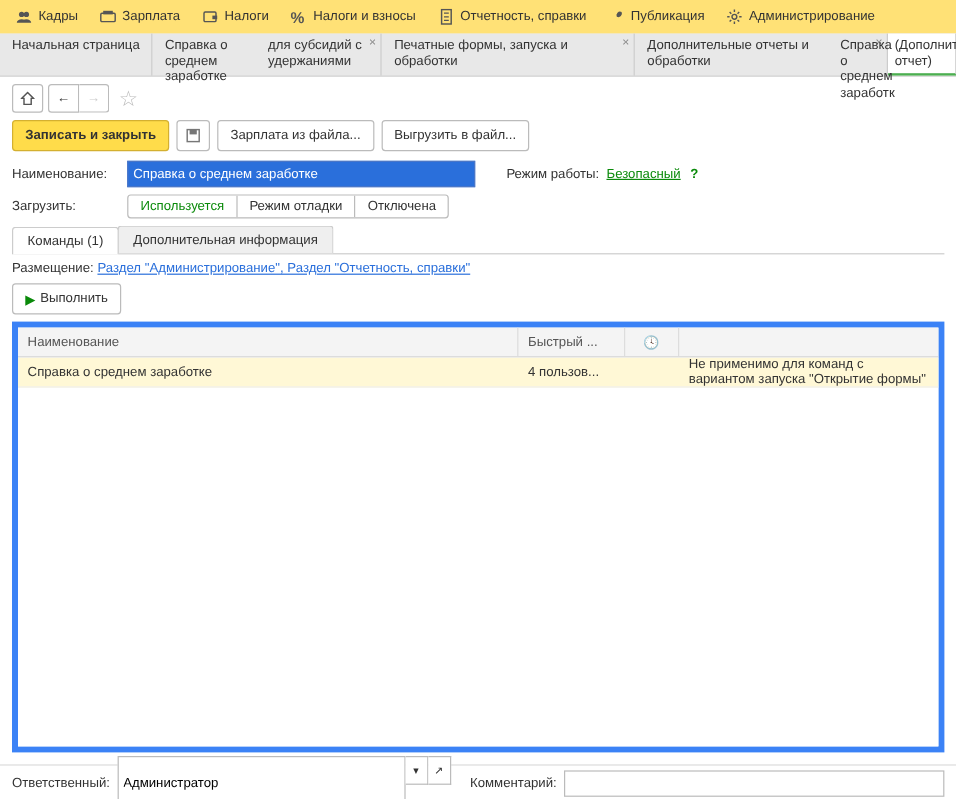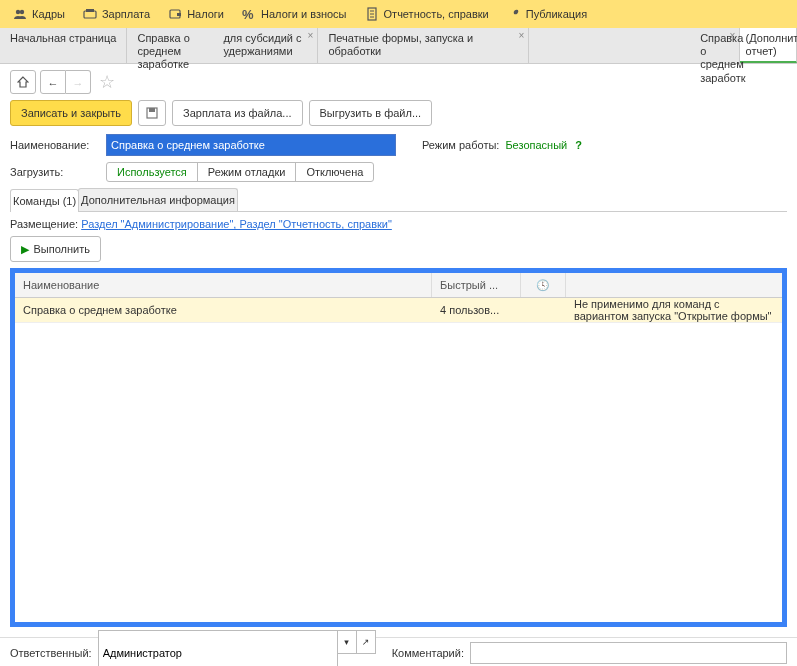--- a/index.html
+++ b/index.html
@@ -15,35 +15,35 @@
 .page{background:#fff;padding:6px 10px 10px 10px;height:calc(100% - 63px - 30px);box-sizing:border-box;display:flex;flex-direction:column}
 .titlebar{display:flex;align-items:center;gap:4px;margin-bottom:6px}
 .navbtn{width:24px;height:22px;border:1px solid #bbb;border-radius:3px;background:#fff;display:flex;align-items:center;justify-content:center;cursor:pointer}
 .navgroup{display:flex}
 .navgroup .navbtn:first-child{border-radius:3px 0 0 3px}
 .navgroup .navbtn:last-child{border-radius:0 3px 3px 0;border-left:none}
 .star{color:#bbb;font-size:18px;margin:0 4px}
 .page-title{font-size:17px;font-weight:normal}
 .toolbar{display:flex;gap:6px;margin-bottom:8px}
 .btn{height:24px;border:1px solid #bbb;border-radius:3px;background:#fff;padding:0 10px;display:flex;align-items:center;cursor:pointer;font-size:11px}
-.btn.primary{background:#ffdc4a;border-color:#d4b030;font-weight:normal}
+.btn.primary{background:#ffdc4a;border-color:#d4b030;font-weight:bold}
 .btn.icon-only{padding:0 6px}
 .formrow{display:flex;align-items:center;margin-bottom:6px;gap:6px}
 .formrow label{min-width:90px}
 .text-input{border:1px solid #9ab;height:20px;padding:0 4px;font-size:11px}
 .text-input.sel{background:#fff;width:280px}
 .text-input.sel::selection{background:#2a6fdb;color:#fff}
 .link{color:#2a6fdb;text-decoration:underline;cursor:pointer}
-.green{color:#0a8a0a;cursor:pointer}
+.green{color:#0a8a0a;text-decoration:underline;cursor:pointer}
 .radio-group{display:flex;border:1px solid #bbb;border-radius:3px;overflow:hidden}
 .radio-opt{padding:3px 10px;border-right:1px solid #bbb;cursor:pointer;font-size:11px}
 .radio-opt:last-child{border-right:none}
 .radio-opt.sel{color:#0a8a0a}
 .subtabs{display:flex;border-bottom:1px solid #ccc;margin-bottom:6px}
-.subtab{padding:5px 2px;border:1px solid #ccc;border-bottom:none;background:#efefef;cursor:pointer;margin-right:-1px;border-radius:3px 3px 0 0}
+.subtab{padding:5px 12px;border:1px solid #ccc;border-bottom:none;background:#efefef;cursor:pointer;margin-right:-1px;border-radius:3px 3px 0 0}
 .subtab.active{background:#fff;position:relative;top:1px}
 .placement{margin-bottom:6px}
 .grid-wrap{border:5px solid #3b82f6;flex:1;min-height:0;display:flex;flex-direction:column}
 .grid-head{display:flex;background:#f4f4f4;border-bottom:1px solid #ccc;height:24px;align-items:center}
 .gh{padding:0 8px;border-right:1px solid #ddd;font-size:11px;color:#555;height:100%;display:flex;align-items:center}
 .gh1{flex:0 0 400px}
 .gh2{flex:0 0 72px}
 .gh3{flex:0 0 28px;justify-content:center}
 .gh4{flex:1}
 .grid-row{display:flex;height:24px;align-items:center;background:#fff8d6;border-bottom:1px solid #eee}
@@ -110,36 +110,46 @@
     <span>Отчетность, справки</span>
   </div>
   <div class="topmenu-item">
     <span class="tm-icon">
         <svg viewBox="0 0 14 14">
           <path d="M11 3a3 3 0 0 1-4 4L3 11l0 0 4-4a3 3 0 0 1 4-4z" fill="#555"></path>
         </svg>
       </span>
     <span>Публикация</span>
   </div>
+  <div class="topmenu-item">
+    <span class="tm-icon">
+        <svg viewBox="0 0 14 14">
+          <circle cx="7" cy="7" r="2" fill="none" stroke="#555" stroke-width="1.2"></circle>
+          <path d="M7 1v2M7 11v2M1 7h2M11 7h2M3 3l1.4 1.4M9.6 9.6L11 11M11 3L9.6 4.4M4.4 9.6L3 11" stroke="#555" stroke-width="1.2"></path>
+        </svg>
+      </span>
+    <span>Администрирование</span>
+  </div>
 </div>
 
 <div class="tabs">
   <div class="tab single">
     <span>Начальная страница</span>
   </div>
   <div class="tab" style="width:170px">
     <span>Справка о среднем заработке</span>
     <span>для субсидий с удержаниями</span>
     <span class="close">×</span>
   </div>
   <div class="tab single" style="width:190px">
     <span>Печатные формы, запуска и обработки</span>
     <span class="close">×</span>
   </div>
   <div class="tab single" style="width:190px">
+    <span>Дополнительные отчеты и обработки</span>
     <span class="close">×</span>
   </div>
   <div class="tab active" style="flex:1">
     <span>Справка о среднем заработк</span>
     <span>(Дополнительный отчет)</span>
   </div>
 </div>
 
 <div class="page">
 

